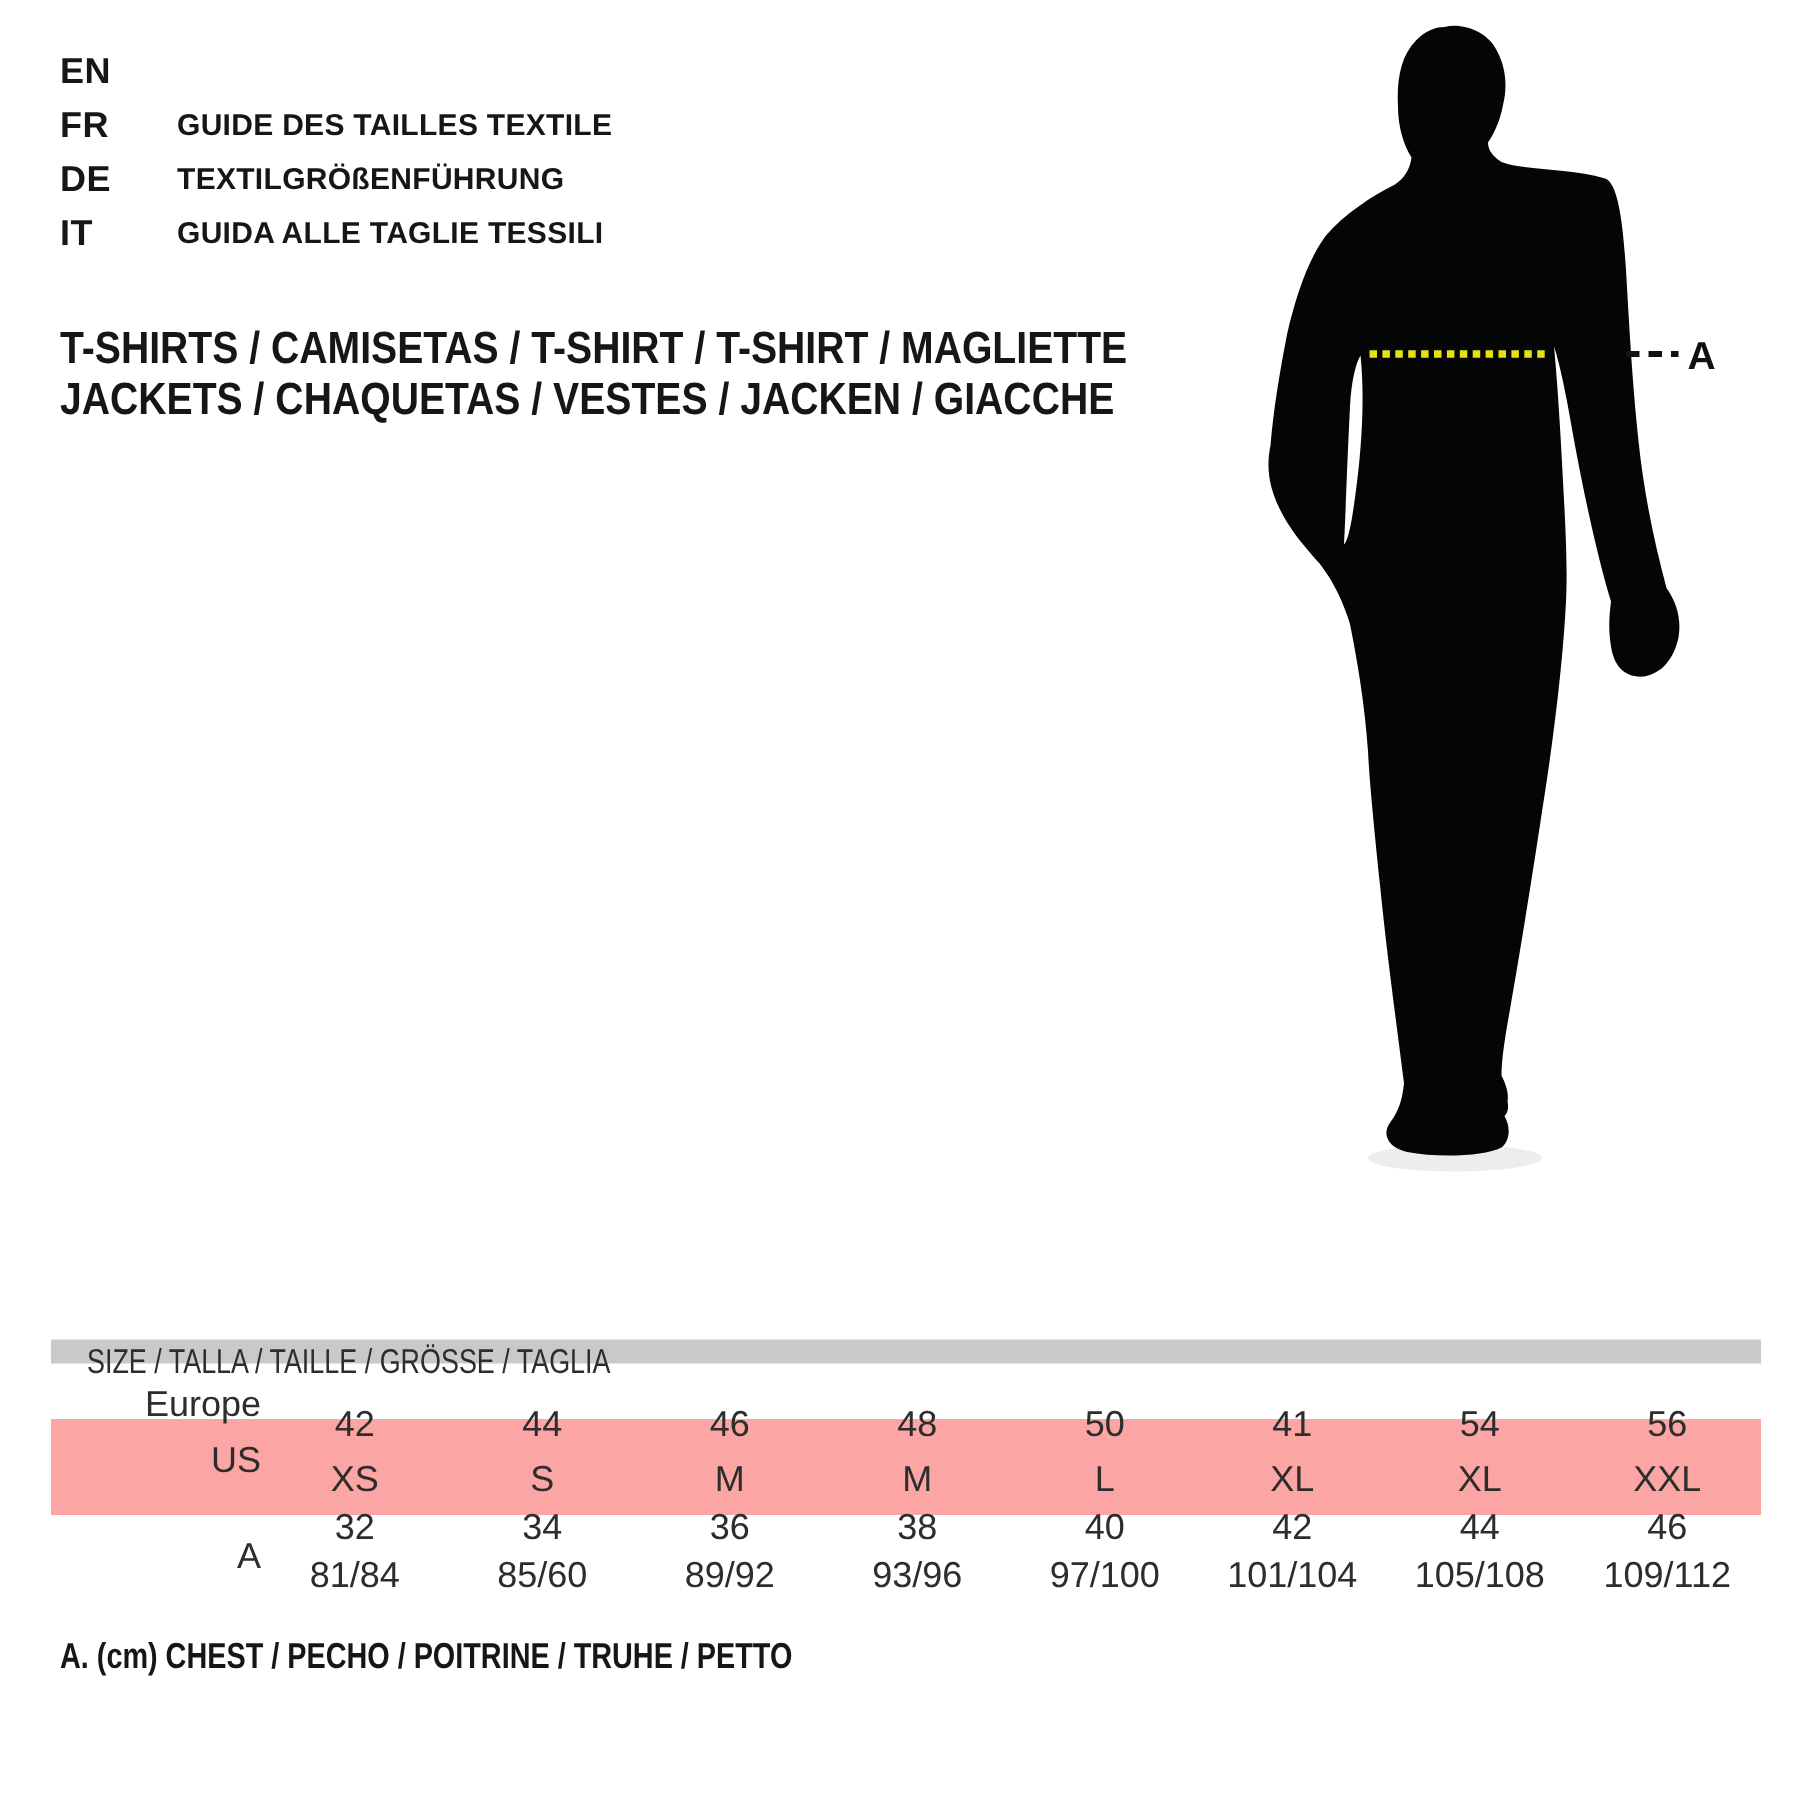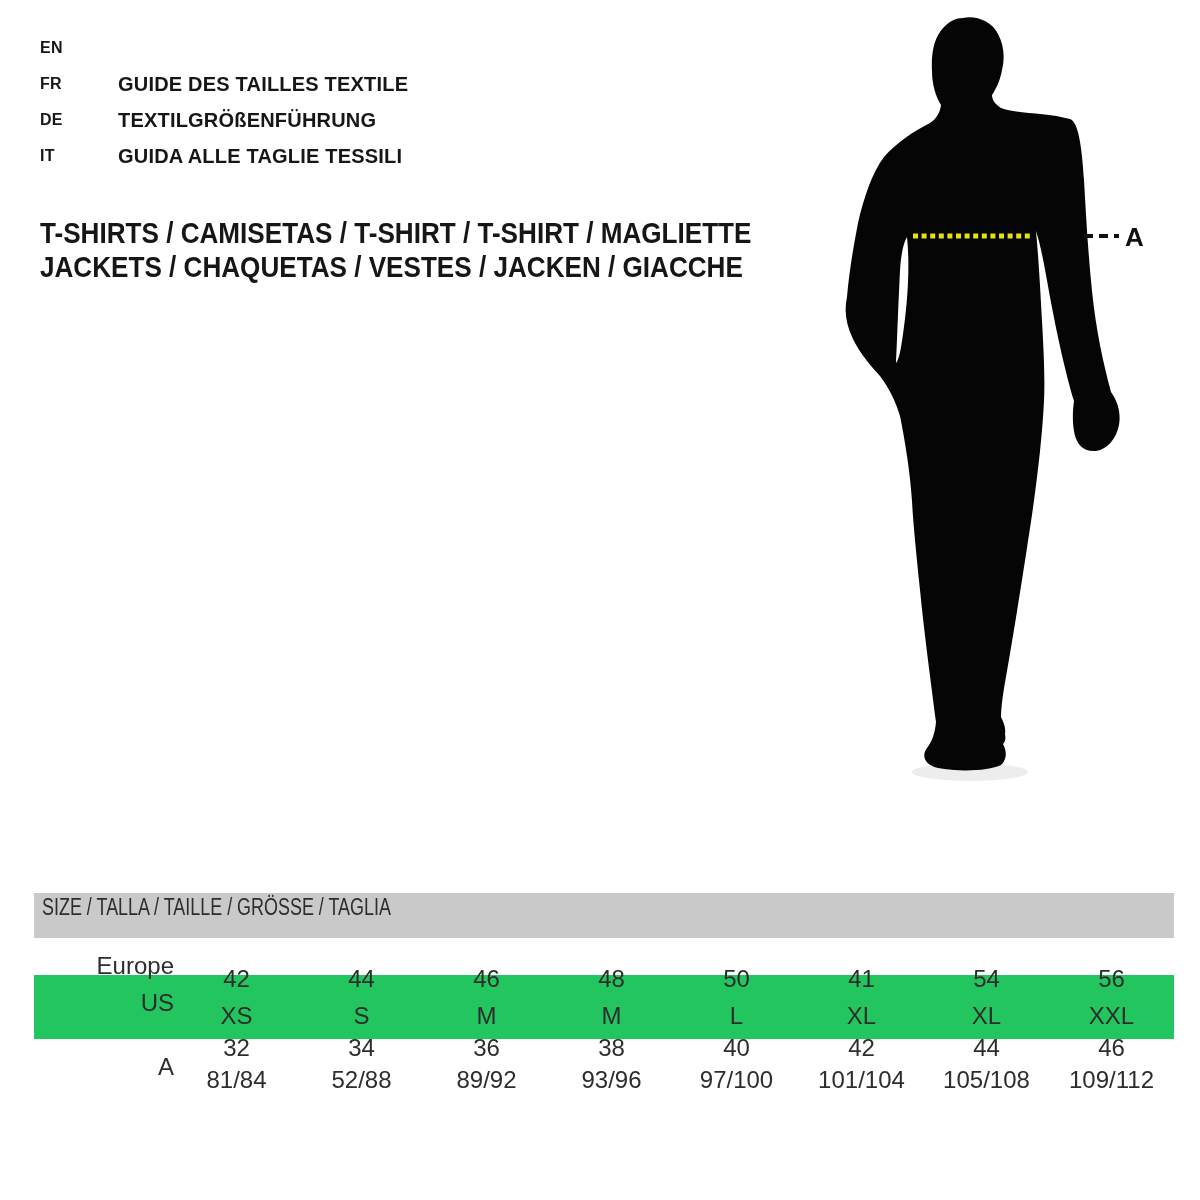--- a/index.html
+++ b/index.html
@@ -2,21 +2,21 @@
 <html><head>
 <meta charset="utf-8">
 <style>
   html,body{margin:0;padding:0;background:#fff;}
   .page{position:relative;width:1200px;height:1200px;background:#ffffff;overflow:hidden;
         font-family:"Liberation Sans",sans-serif;color:#161616;}
 
   
   .lang-list{position:absolute;left:40px;top:30px;}
   .lang-row{display:flex;height:36px;line-height:36px;}
-  .lang-code{width:78px;font-size:16px;font-weight:700;letter-spacing:.3px;}
+  .lang-code{width:78px;font-size:24px;font-weight:700;letter-spacing:.3px;}
   .lang-label{font-size:20px;font-weight:700;letter-spacing:.2px;white-space:nowrap;}
 
   
   .categories{position:absolute;left:40px;top:216px;}
   .cat-line{height:34px;line-height:34px;white-space:nowrap;}
   .cat-line .sx{font-size:30px;font-weight:700;}
 
   
   .sx{display:inline-block;transform-origin:0 50%;white-space:nowrap;}
   .sx87{transform:scaleX(.87);}
@@ -26,25 +26,25 @@
   
   .figure{position:absolute;left:820px;top:0;width:340px;height:800px;}
   .figure text{font-family:"Liberation Sans",sans-serif;font-size:26px;font-weight:700;fill:#111;}
 
   
   .section-title{position:absolute;left:40px;top:840px;height:28px;line-height:28px;}
   .section-title .sx{font-size:27px;font-weight:700;}
 
   
   .table{position:absolute;left:34px;top:893px;width:1140px;}
-  .thead{height:45px;line-height:28px;background:#c9c9c9;padding-left:8px;
+  .thead{height:16px;line-height:28px;background:#c9c9c9;padding-left:24px;
          font-size:23px;color:#2d2d2d;white-space:nowrap;overflow:visible;}
   .trow{display:grid;grid-template-columns:140px repeat(8,1fr);align-items:center;
         font-size:24px;color:#2d2d2d;}
-  .trow.shaded{background:#22c55e;}
+  .trow.shaded{background:#fca5a5;}
   .r0{height:37px;}
   .r1{height:32px;}
   .r2{height:32px;}
   .r3{height:36px;}
   .tlabel{padding-left:8px;text-align:right;white-space:nowrap;}
   .tcell{text-align:center;white-space:nowrap;margin-top:27px;}
 
   
   .legend{position:absolute;left:40px;top:1090px;height:30px;line-height:30px;}
   .legend .sx{font-size:24px;font-weight:700;}
@@ -173,24 +173,27 @@
       <div class="tcell">38</div>
       <div class="tcell">40</div>
       <div class="tcell">42</div>
       <div class="tcell">44</div>
       <div class="tcell">46</div>
     </div>
 
     <div class="trow r3">
       <div class="tlabel">A</div>
       <div class="tcell">81/84</div>
-      <div class="tcell">52/88</div>
+      <div class="tcell">85/60</div>
       <div class="tcell">89/92</div>
       <div class="tcell">93/96</div>
       <div class="tcell">97/100</div>
       <div class="tcell">101/104</div>
       <div class="tcell">105/108</div>
       <div class="tcell">109/112</div>
     </div>
   </div>
 
+  <div class="legend">
+    <span class="sx sx80">A. (cm) CHEST / PECHO / POITRINE / TRUHE / PETTO</span>
+  </div>
 
 </div>
 
 </body></html>

